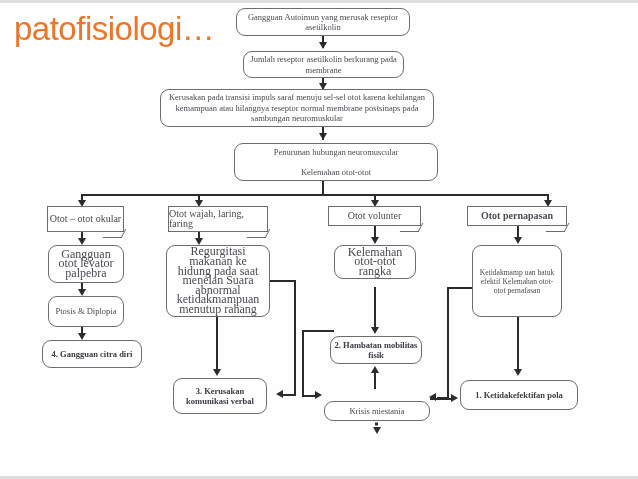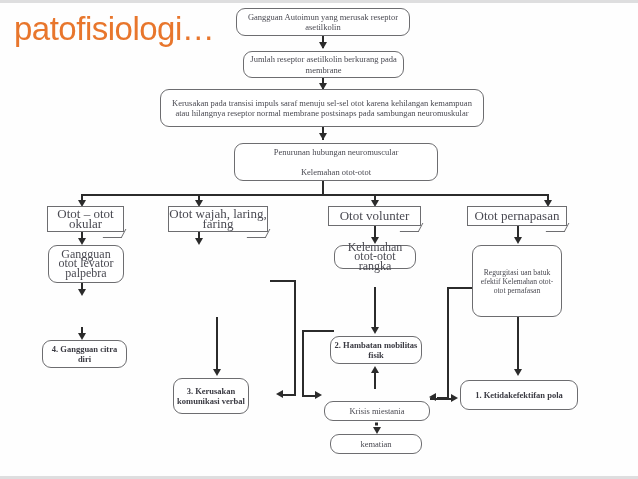--- a/index.html
+++ b/index.html
@@ -57,22 +57,21 @@
   .node.tiny{ font-size:7.6px; line-height:9px; }
 
   
   .flag{
     position:absolute;
     box-sizing:border-box;
     border:1px solid #6d6d70;
     background:#fff;
     color:#4a4a52;
     display:flex;align-items:center;justify-content:center;
-    text-align:center;
-    font-size:13px;line-height:10.5px;
+    font-size:10px;line-height:10.5px;
     z-index:4;
   }
   .flag::after{
     content:"";
     position:absolute;
     right:-1px;bottom:-7px;
     width:18px;height:8px;
     border-right:1px solid #6d6d70;
     border-bottom:1px solid #6d6d70;
     transform:skewX(-28deg);
@@ -139,21 +138,21 @@
   <div class="ln v" style="left:322px;top:36px;height:12px;"></div>
   <div class="arw down" style="left:318.5px;top:42px;"></div>
 
   <div class="node round" style="left:243px;top:51px;width:161px;height:27px;">
     <span class="txt">Jumlah reseptor asetilkolin berkurang pada membrane</span>
   </div>
 
   <div class="ln v" style="left:322px;top:78px;height:11px;"></div>
   <div class="arw down" style="left:318.5px;top:83px;"></div>
 
-  <div class="node round" style="left:160px;top:89px;width:324px;height:38px;padding:3px 4px;font-family:Liberation Serif, serif;">
+  <div class="node round" style="left:160px;top:89px;width:274px;height:38px;padding:3px 4px;font-family:Liberation Serif, serif;">
     <span class="txt">Kerusakan pada transisi impuls saraf menuju sel-sel otot karena kehilangan kemampuan atau hilangnya reseptor normal membrane postsinaps pada sambungan neuromuskular</span>
   </div>
 
   <div class="ln v" style="left:322px;top:127px;height:13px;"></div>
   <div class="arw down" style="left:318.5px;top:133px;"></div>
 
   <div class="node round" style="left:234px;top:143px;width:204px;height:38px;display:block;padding:3px 4px;">
     <span class="txt" style="display:block;margin-top:0px;">Penurunan hubungan neuromuscular</span>
     <span class="txt" style="display:block;margin-top:9px;">Kelemahan otot-otot</span>
   </div>
@@ -180,72 +179,78 @@
   </div>
 
   <div class="flag" style="left:168px;top:206px;width:100px;height:26px;">
     <span class="txt">Otot wajah, laring, faring</span>
   </div>
 
   <div class="flag" style="left:328px;top:206px;width:93px;height:20px;">
     <span class="txt">Otot volunter</span>
   </div>
 
-  <div class="flag" style="left:467px;top:206px;width:100px;height:20px;">
+  <div class="flag" style="left:467px;top:206px;width:100px;height:20px;font-weight:bold;">
     <span class="txt">Otot pernapasan</span>
   </div>
 
   <div class="ln v" style="left:81px;top:232px;height:9px;"></div>
   <div class="arw down" style="left:77.5px;top:238px;"></div>
 
   <div class="node round small" style="left:48px;top:245px;width:76px;height:38px;">
     <span class="txt">Gangguan otot levator palpebra</span>
   </div>
 
   <div class="ln v" style="left:81px;top:283px;height:9px;"></div>
   <div class="arw down" style="left:77.5px;top:289px;"></div>
 
+  <div class="node round" style="left:48px;top:296px;width:76px;height:31px;">
+    <span class="txt">Ptosis &amp; Diplopia</span>
+  </div>
 
   <div class="ln v" style="left:81px;top:327px;height:9px;"></div>
   <div class="arw down" style="left:77.5px;top:333px;"></div>
 
-  <div class="node round bold" style="left:42px;top:340px;width:85px;height:28px;">
+  <div class="node round bold" style="left:42px;top:340px;width:100px;height:28px;">
     <span class="txt">4. Gangguan citra diri</span>
   </div>
 
   <div class="ln v" style="left:198px;top:232px;height:9px;"></div>
   <div class="arw down" style="left:194.5px;top:238px;"></div>
 
+  <div class="node round small" style="left:166px;top:245px;width:104px;height:72px;padding:3px 5px;">
+    <span class="txt">Regurgitasi makanan ke hidung pada saat menelan Suara abnormal ketidakmampuan menutup rahang</span>
+  </div>
 
   <div class="ln v" style="left:216px;top:317px;height:56px;"></div>
   <div class="arw down" style="left:212.5px;top:369px;"></div>
 
-  <div class="node round bold" style="left:173px;top:378px;width:76px;height:36px;">
+  <div class="node round bold" style="left:173px;top:378px;width:94px;height:36px;">
     <span class="txt">3. Kerusakan komunikasi verbal</span>
   </div>
 
   <div class="ln v" style="left:374px;top:226px;height:14px;"></div>
   <div class="arw down" style="left:370.5px;top:237px;"></div>
 
-  <div class="node round small" style="left:334px;top:245px;width:82px;height:24px;">
+  <div class="node round small" style="left:334px;top:245px;width:82px;height:34px;">
     <span class="txt">Kelemahan otot-otot rangka</span>
   </div>
 
   <div class="ln v" style="left:374px;top:287px;height:44px;"></div>
   <div class="arw down" style="left:370.5px;top:327px;"></div>
 
   <div class="node round bold" style="left:330px;top:336px;width:92px;height:28px;justify-content:center;">
     <span class="txt">2. Hambatan mobilitas fisik</span>
   </div>
 
   <div class="ln v" style="left:517px;top:226px;height:14px;"></div>
   <div class="arw down" style="left:513.5px;top:237px;"></div>
 
   <div class="node round tiny" style="left:472px;top:245px;width:90px;height:72px;padding:3px 4px;">
-    <span class="txt">Regurgitasi uan batuk efektif Kelemahan otot-otot pernafasan</span>
+    <span class="txt">Ketidakmamp uan batuk efektif Kelemahan otot-otot pernafasan</span>
   </div>
 
   <div class="ln v" style="left:517px;top:317px;height:56px;"></div>
   <div class="arw down" style="left:513.5px;top:369px;"></div>
 
   <div class="node round bold" style="left:460px;top:380px;width:118px;height:30px;">
     <span class="txt">1. Ketidakefektifan pola</span>
   </div>
 
   <div class="node round" style="left:324px;top:389px;width:106px;height:20px;margin-top:12px;">
@@ -254,23 +259,20 @@
 
   <div class="ln v" style="left:374px;top:371px;height:18px;"></div>
   <div class="arw up" style="left:370.5px;top:366px;"></div>
 
   <div class="ln h" style="left:430px;top:398px;width:22px;"></div>
   <div class="arw right" style="left:451px;top:393.5px;"></div>
 
   <div class="dotted" style="left:375px;top:409px;height:21px;"></div>
   <div class="arw down" style="left:372.5px;top:427px;"></div>
 
-  <div class="node round" style="left:330px;top:434px;width:92px;height:20px;">
-    <span class="txt">kematian</span>
-  </div>
 
   <div class="ln h" style="left:270px;top:280px;width:26px;"></div>
   <div class="ln v" style="left:294px;top:280px;height:116px;"></div>
   <div class="ln h" style="left:283px;top:394px;width:13px;"></div>
   <div class="arw left" style="left:276px;top:389.5px;"></div>
 
   <div class="ln h" style="left:447px;top:287px;width:26px;"></div>
   <div class="ln v" style="left:447px;top:287px;height:111px;"></div>
   <div class="ln h" style="left:437px;top:397px;width:12px;"></div>
   <div class="arw left" style="left:429px;top:392.5px;"></div>

